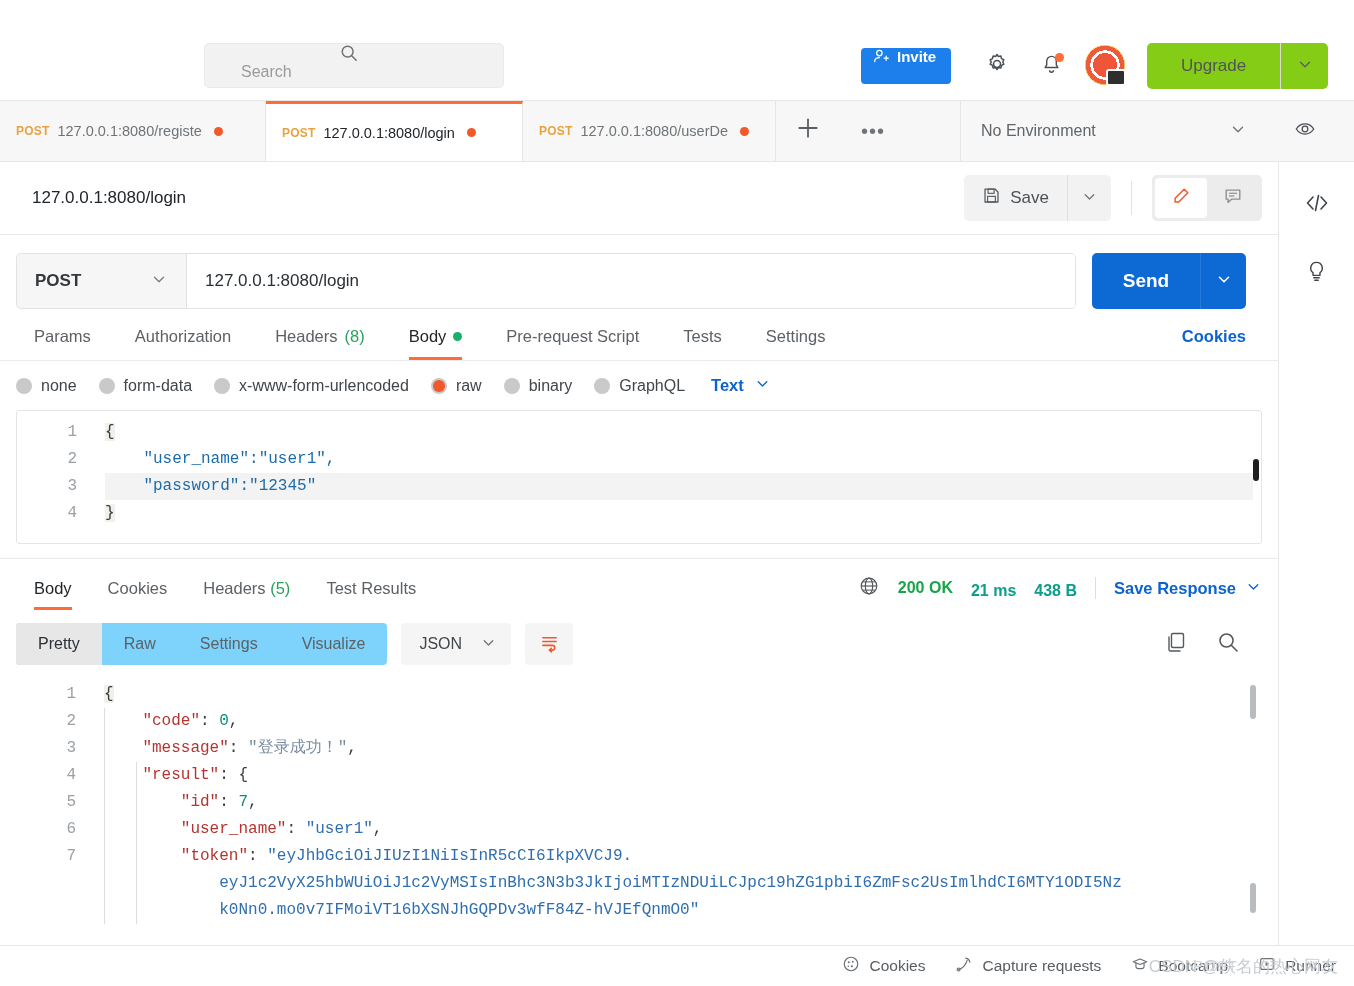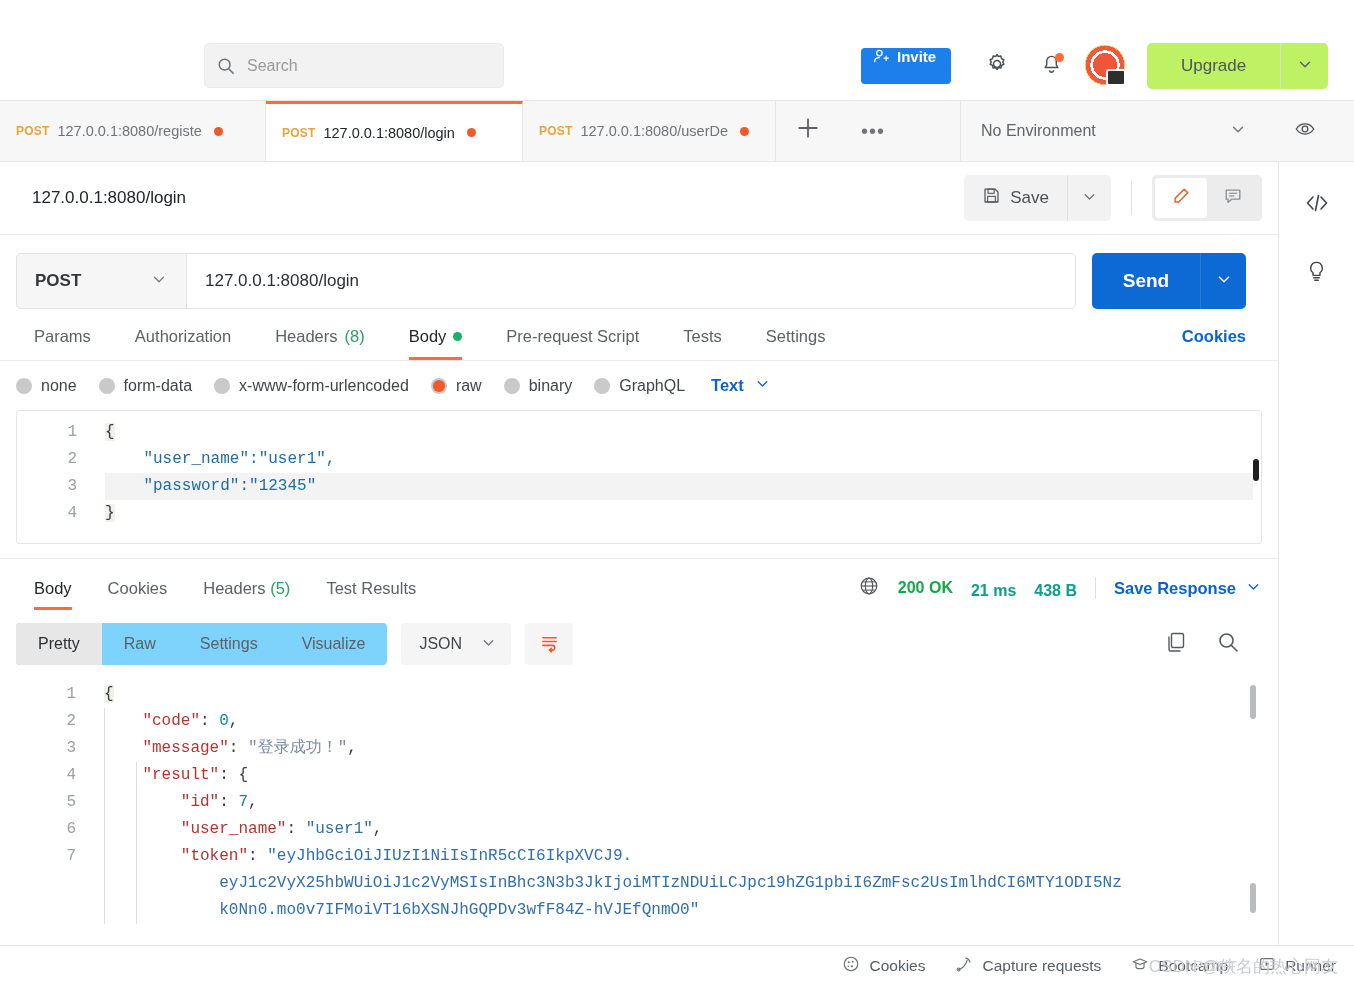--- a/index.html
+++ b/index.html
@@ -16,21 +16,21 @@
   
   .topbar {
     height: 101px; display: flex; align-items: center;
     background: #fff; border-bottom: 1px solid #e6e6e6;
     position: relative;
   }
   .search-wrap {
     position: absolute; left: 204px; top: 43px;
     width: 300px; height: 45px;
     background: #f2f2f2; border: 1px solid #eaeaea; border-radius: 5px;
-    display: flex; align-items: center; padding: 0 12px;
+    display: flex; align-items: center; padding: 0 12px; flex-direction: column;
   }
   .search-wrap .mag { width: 18px; height: 18px; flex: 0 0 auto; margin-right: 10px; }
   .search-input {
     border: 0; outline: 0; background: transparent;
     font-family: "Liberation Sans", sans-serif;
     font-size: 16px; color: #6b6b6b; width: 230px;
   }
   .search-input::placeholder { color: #9a9a9a; }
 
   .invite-btn {
@@ -59,21 +59,21 @@
     cursor: pointer;
   }
   .avatar:after {
     content: ""; position: absolute; right: -1px; bottom: -1px;
     width: 16px; height: 13px; border-radius: 3px; background: #2e2e2e;
     border: 2px solid #fff;
   }
   .upgrade-group {
     position: absolute; left: 1147px; top: 43px;
     height: 46px; display: flex; align-items: stretch;
-    background: #bef264; border-radius: 5px; overflow: hidden;
+    background: #84cc16; border-radius: 5px; overflow: hidden;
   }
   .upgrade-btn {
     padding: 0 34px; display: flex; align-items: center;
     font-size: 17px; color: #50555a; background: transparent;
     border: 0; cursor: pointer; font-family: "Liberation Sans", sans-serif;
   }
   .upgrade-caret {
     width: 48px; display: flex; align-items: center; justify-content: center;
     border-left: 1px solid #dddddd; cursor: pointer;
   }

